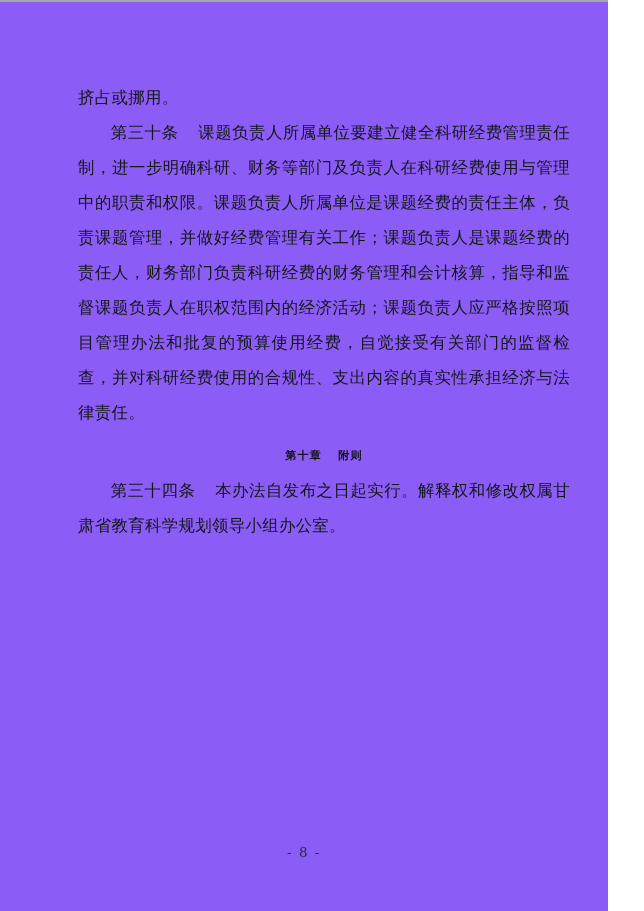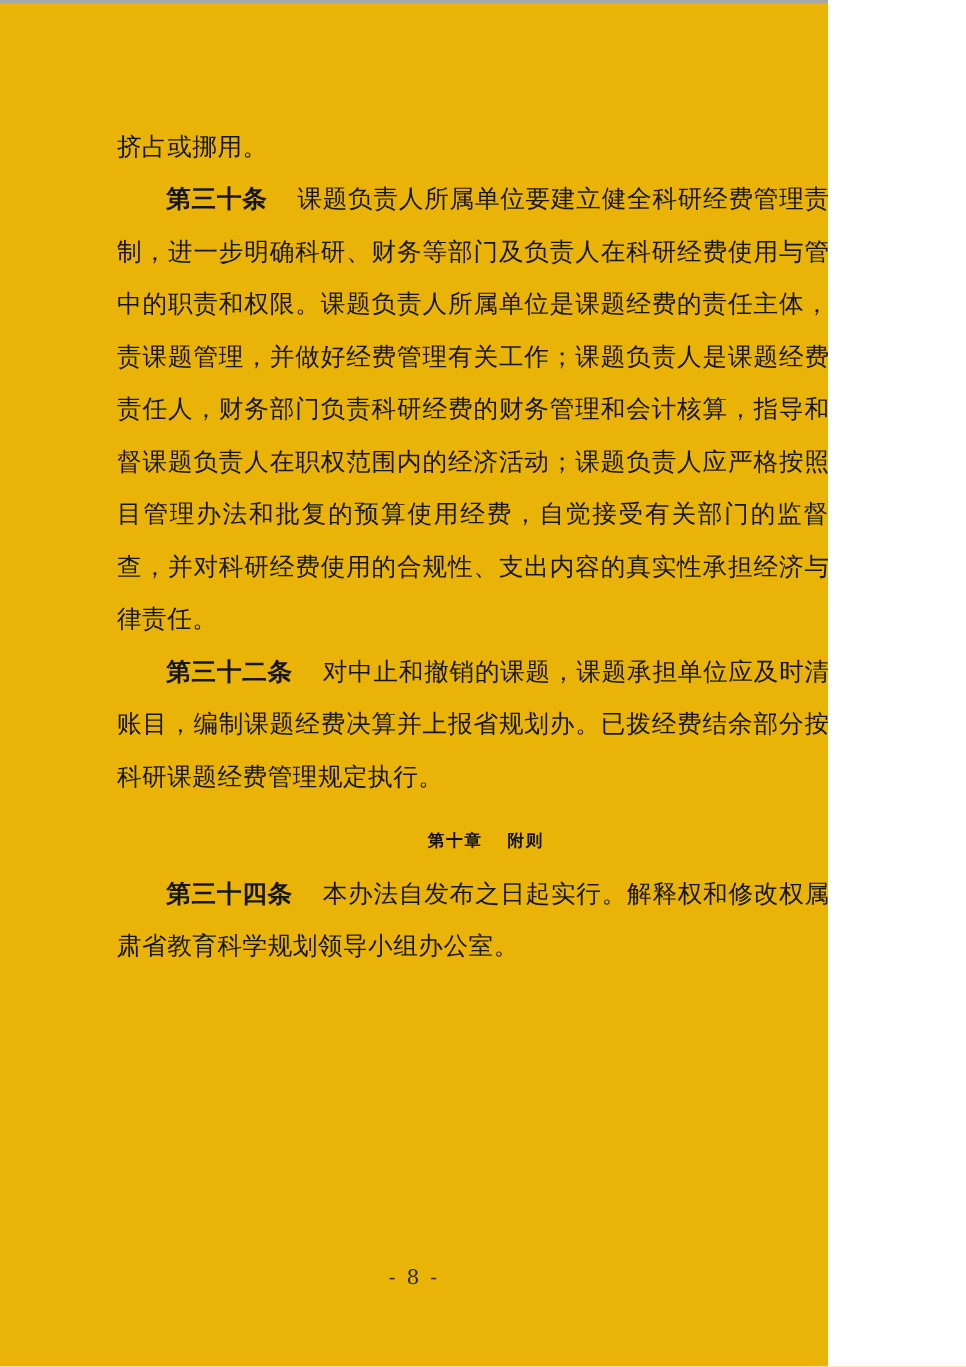--- a/index.html
+++ b/index.html
@@ -5,23 +5,23 @@
   html, body {
     margin: 0;
     padding: 0;
     background: #ffffff;
   }
   body {
     font-family: "DejaVu Serif", "Liberation Serif", serif;
   }
   .page {
     position: relative;
-    width: 552px;
+    width: 608px;
     height: 911px;
-    background: #eab308;
+    background: #8b5cf6;
     overflow: hidden;
     box-sizing: border-box;
     border-top: 2px solid #a8a8a8;
   }
   .page-body {
     position: absolute;
     left: 78px;
     top: 78px;
     width: 492px;
   }
@@ -62,39 +62,37 @@
     right: 0;
     top: 842px;
     text-align: center;
     font-family: "DejaVu Serif", "Liberation Serif", serif;
     font-size: 13.5px;
     color: #2a2b30;
     letter-spacing: 1.5px;
   }
   .art-label {
     letter-spacing: 0.35px;
-    font-weight: bold;
   }
   .art-gap {
     display: inline-block;
     width: 1.2em;
   }
 </style>
 </head>
 <body>
 
 <div class="page">
   <div class="page-body">
 
     <p class="para no-indent">挤占或挪用。</p>
 
     <p class="para"><span class="art-label">第三十条</span><span class="art-gap"></span><span>课题负责人所属单位要建立健全科研经费管理责任制，进一步明确科研、财务等部门及负责人在科研经费使用与管理中的职责和权限。课题负责人所属单位是课题经费的责任主体，负责课题管理，并做好经费管理有关工作；课题负责人是课题经费的责任人，财务部门负责科研经费的财务管理和会计核算，指导和监督课题负责人在职权范围内的经济活动；课题负责人应严格按照项目管理办法和批复的预算使用经费，自觉接受有关部门的监督检查，并对科研经费使用的合规性、支出内容的真实性承担经济与法律责任。</span></p>
 
 
-    <p class="para"><span class="art-label">第三十二条</span><span class="art-gap"></span><span>对中止和撤销的课题，课题承担单位应及时清理账目，编制课题经费决算并上报省规划办。已拨经费结余部分按省科研课题经费管理规定执行。</span></p>
 
 
     <h2 class="chapter-heading"><span>第十章</span><span class="gap"></span><span>附则</span></h2>
 
     <p class="para"><span class="art-label">第三十四条</span><span class="art-gap"></span><span>本办法自发布之日起实行。解释权和修改权属甘肃省教育科学规划领导小组办公室。</span></p>
 
   </div>
 
   <div class="footer">- 8 -</div>
 </div>

